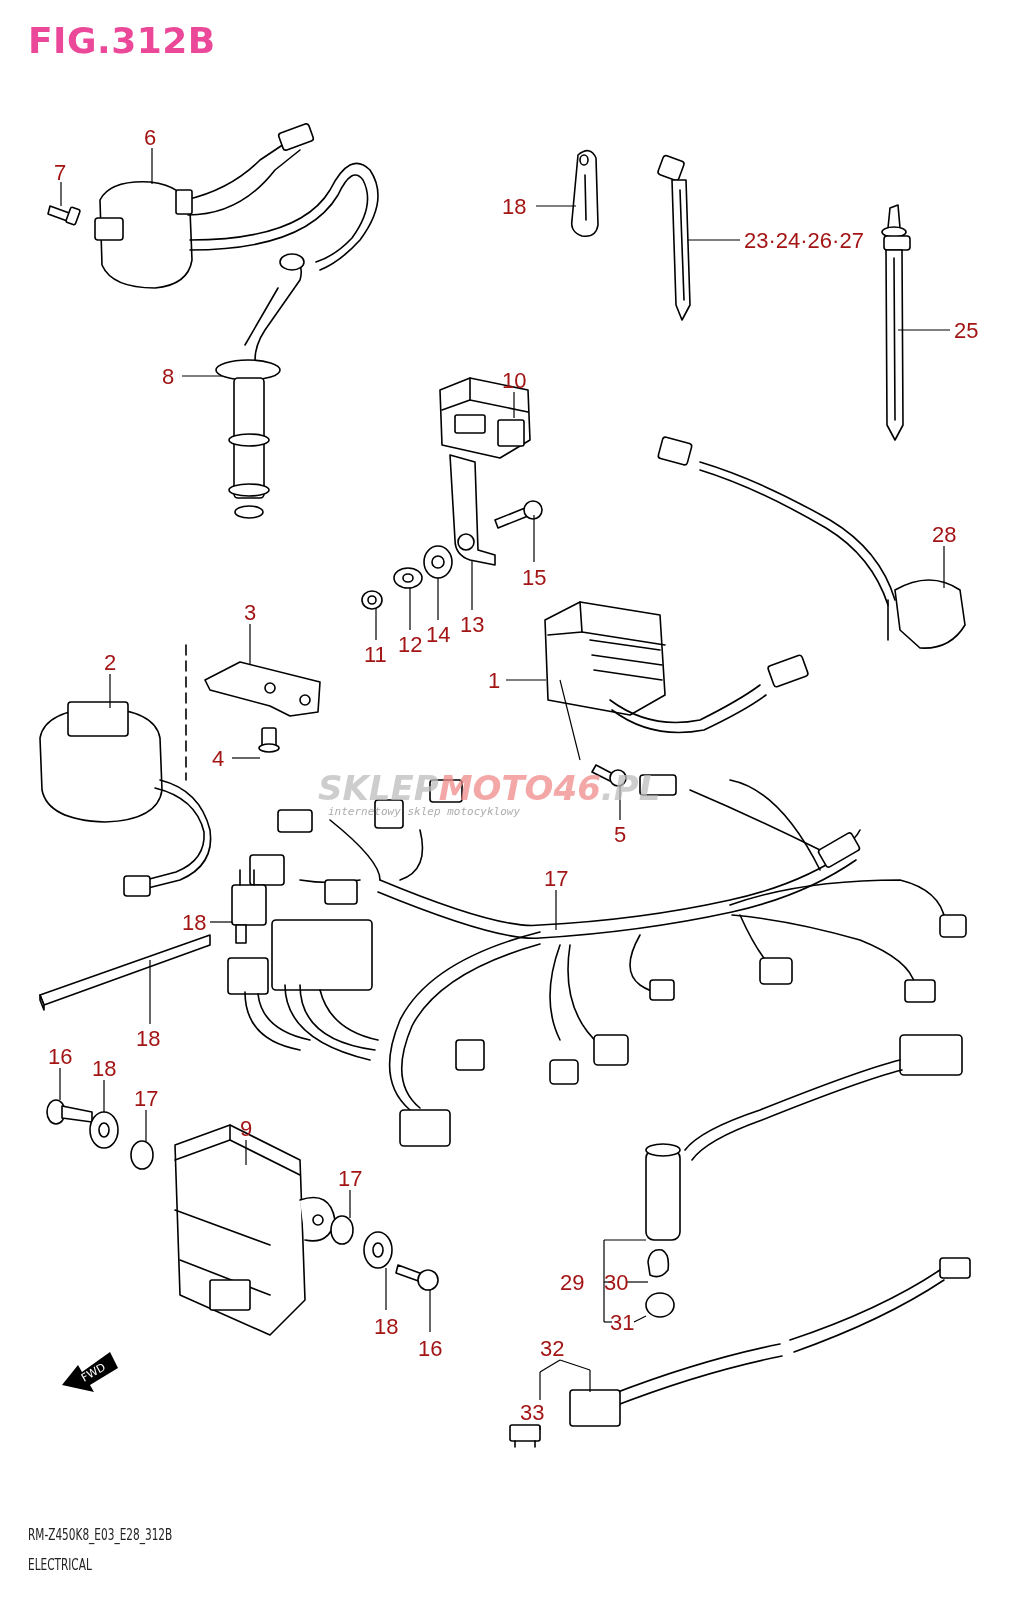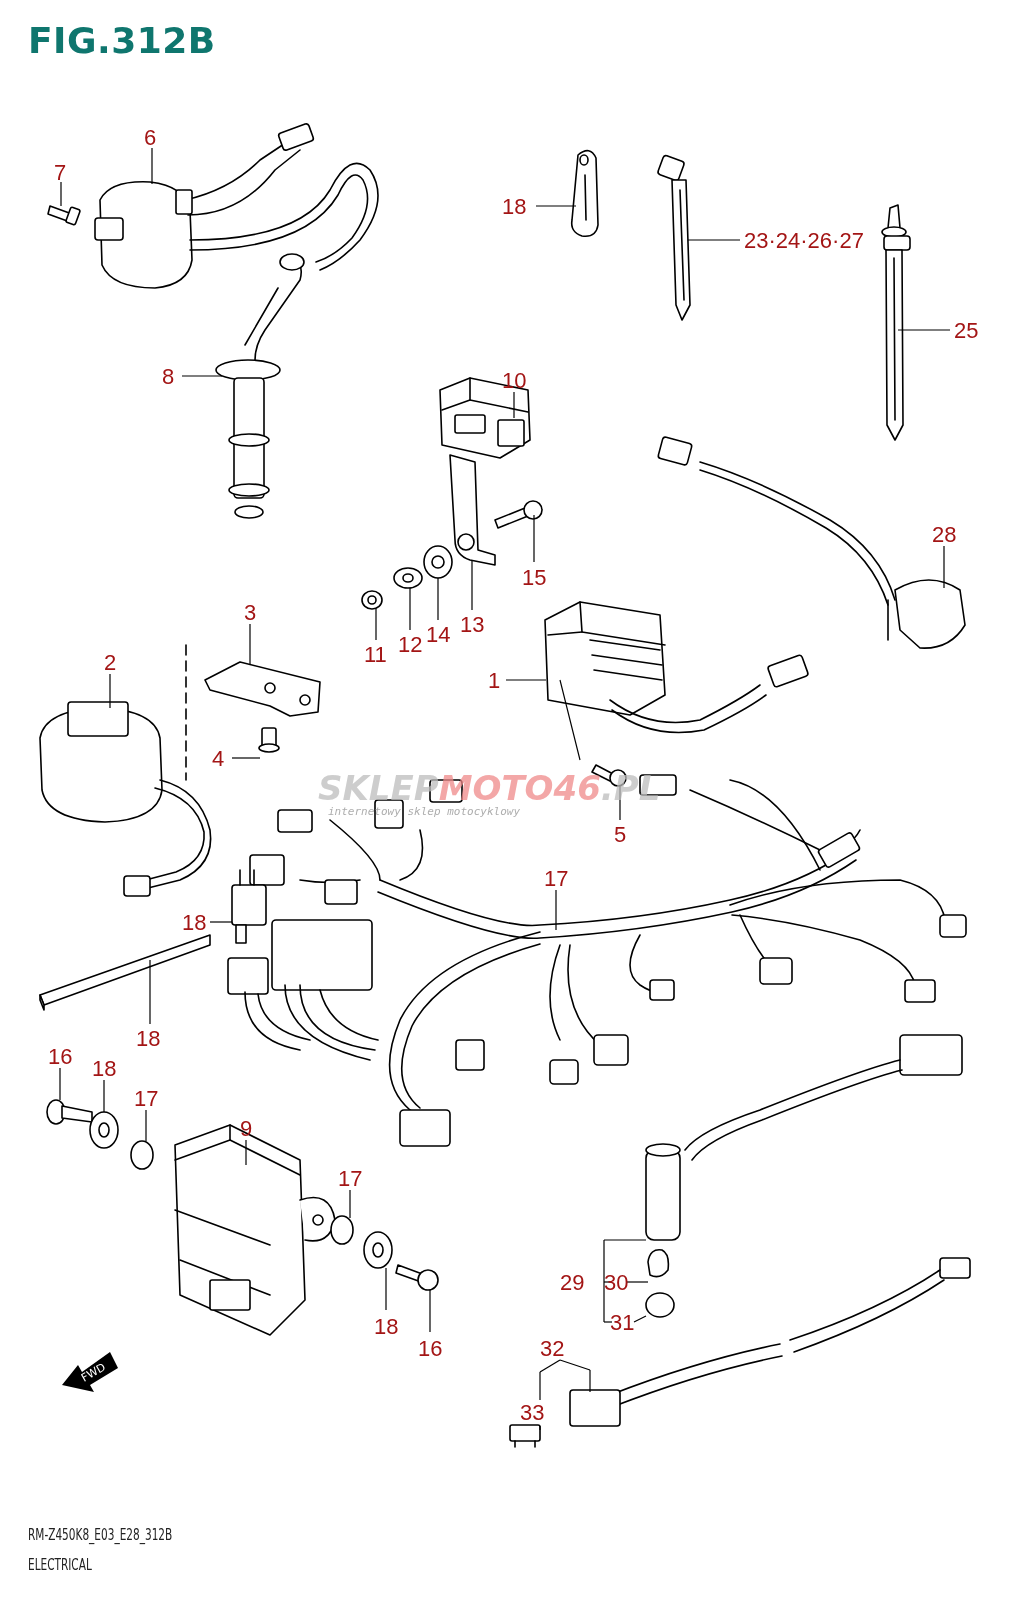--- a/index.html
+++ b/index.html
@@ -1,18 +1,18 @@
 <!DOCTYPE html>
 <html><head>
 <meta charset="utf-8">
 <style>
   html,body{margin:0;padding:0;background:#ffffff;}
   body{width:1024px;height:1600px;position:relative;overflow:hidden;font-family:"DejaVu Sans",sans-serif;}
   #diagram{position:absolute;left:0;top:0;width:1024px;height:1600px;}
-  .title{position:absolute;left:28px;top:20px;font-family:"DejaVu Sans",sans-serif;font-weight:bold;font-size:36px;color:#0f766e;letter-spacing:0.5px;}
+  .title{position:absolute;left:28px;top:20px;font-family:"DejaVu Sans",sans-serif;font-weight:bold;font-size:36px;color:#ec4899;letter-spacing:0.5px;}
   .footer{position:absolute;left:28px;font-family:"DejaVu Sans Condensed","DejaVu Sans",sans-serif;font-size:15px;color:#222;transform:scaleX(0.78);transform-origin:left top;}
   .footer.code{top:1526px;}
   .footer.name{top:1556px;}
   .label{font-family:"Liberation Sans",sans-serif;font-size:22px;fill:#a31515;}
   .part{fill:none;stroke:#000;stroke-width:1.6;stroke-linejoin:round;stroke-linecap:round;}
   .partw{fill:#fff;stroke:#000;stroke-width:1.6;stroke-linejoin:round;stroke-linecap:round;}
   .lead{fill:none;stroke:#000;stroke-width:1.2;}
   .wm-grey{font-family:"DejaVu Sans",sans-serif;font-weight:bold;font-style:italic;font-size:34px;fill:#bdbdbd;opacity:0.75;}
   .wm-red{font-family:"DejaVu Sans",sans-serif;font-weight:bold;font-style:italic;font-size:34px;fill:#f08a8a;opacity:0.75;}
   .wm-tag{font-family:"DejaVu Sans Mono",monospace;font-style:italic;font-size:11px;fill:#999;opacity:0.8;}

